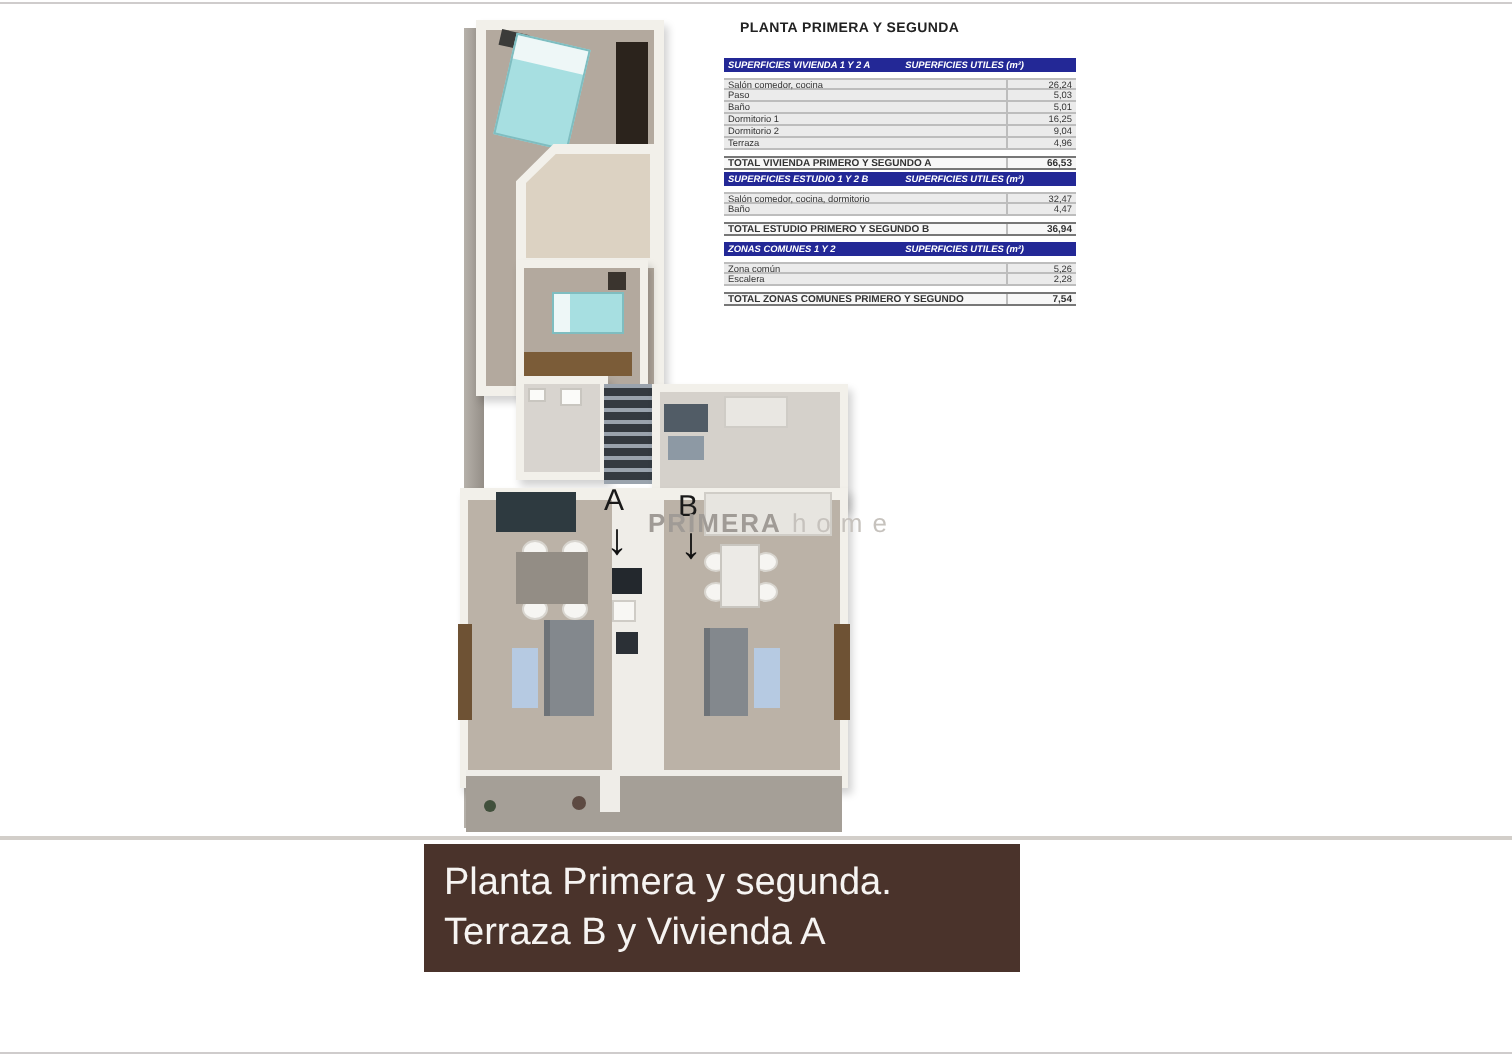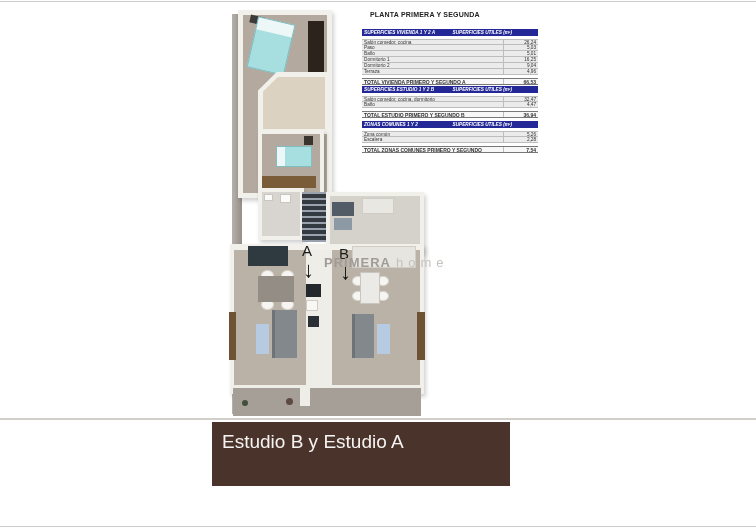--- a/index.html
+++ b/index.html
@@ -202,16 +202,17 @@
         <span class="tl">Escalera</span>
         <span class="tv">2,28</span>
       </div>
     <div class="ttotal">
         <span class="tl">TOTAL ZONAS COMUNES PRIMERO Y SEGUNDO</span>
         <span class="tv">7,54</span>
       </div>
   </div>
 
   <div class="abs banner">
-    <div>Estudio B y Estudio A</div>
+    <div>Planta Primera y segunda.</div>
+    <div>Terraza B y Vivienda A</div>
   </div>
 
 </div>
 
 </body></html>

